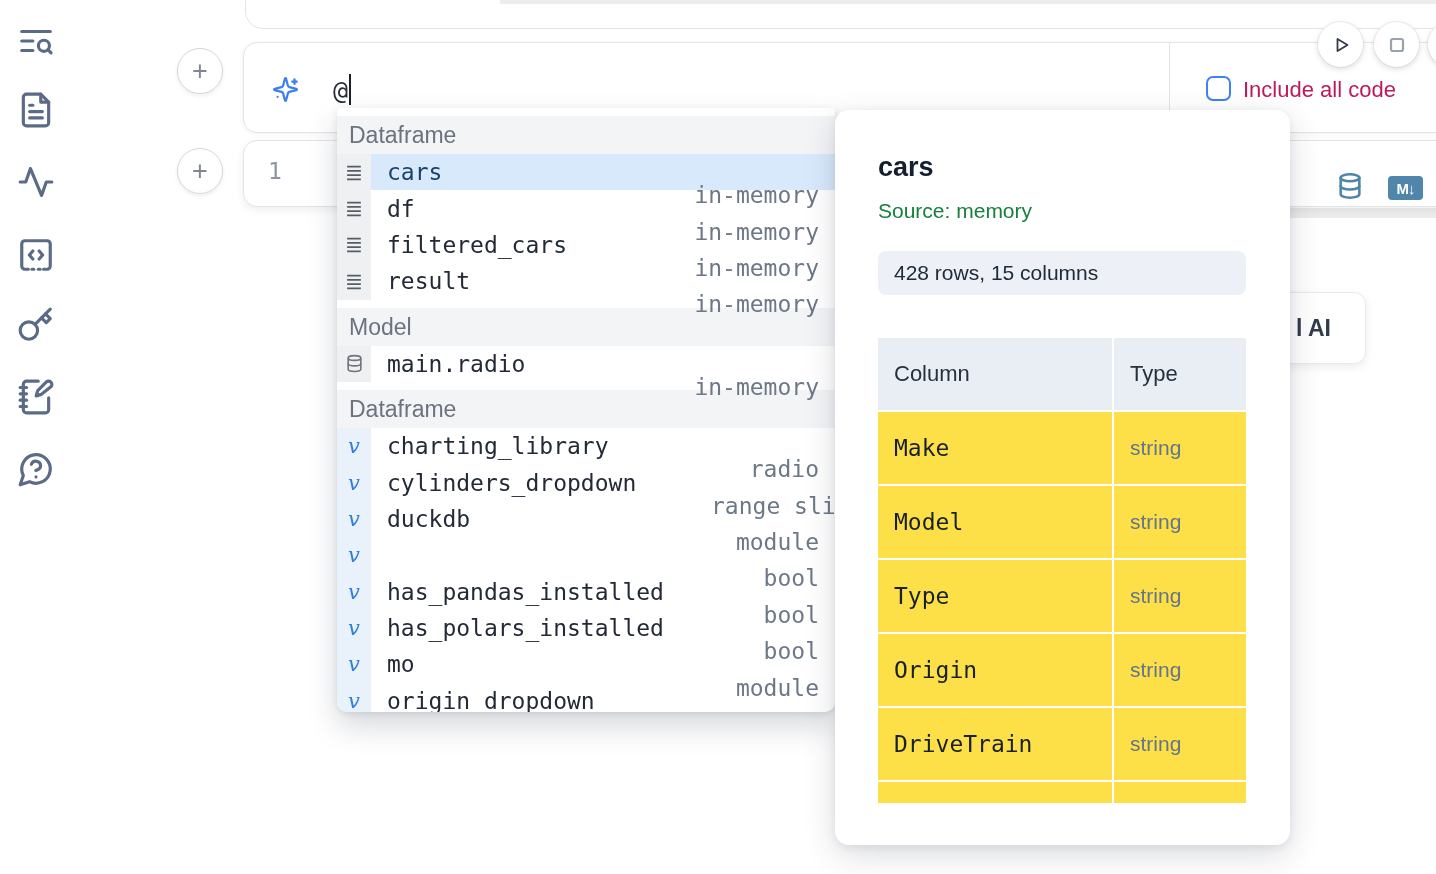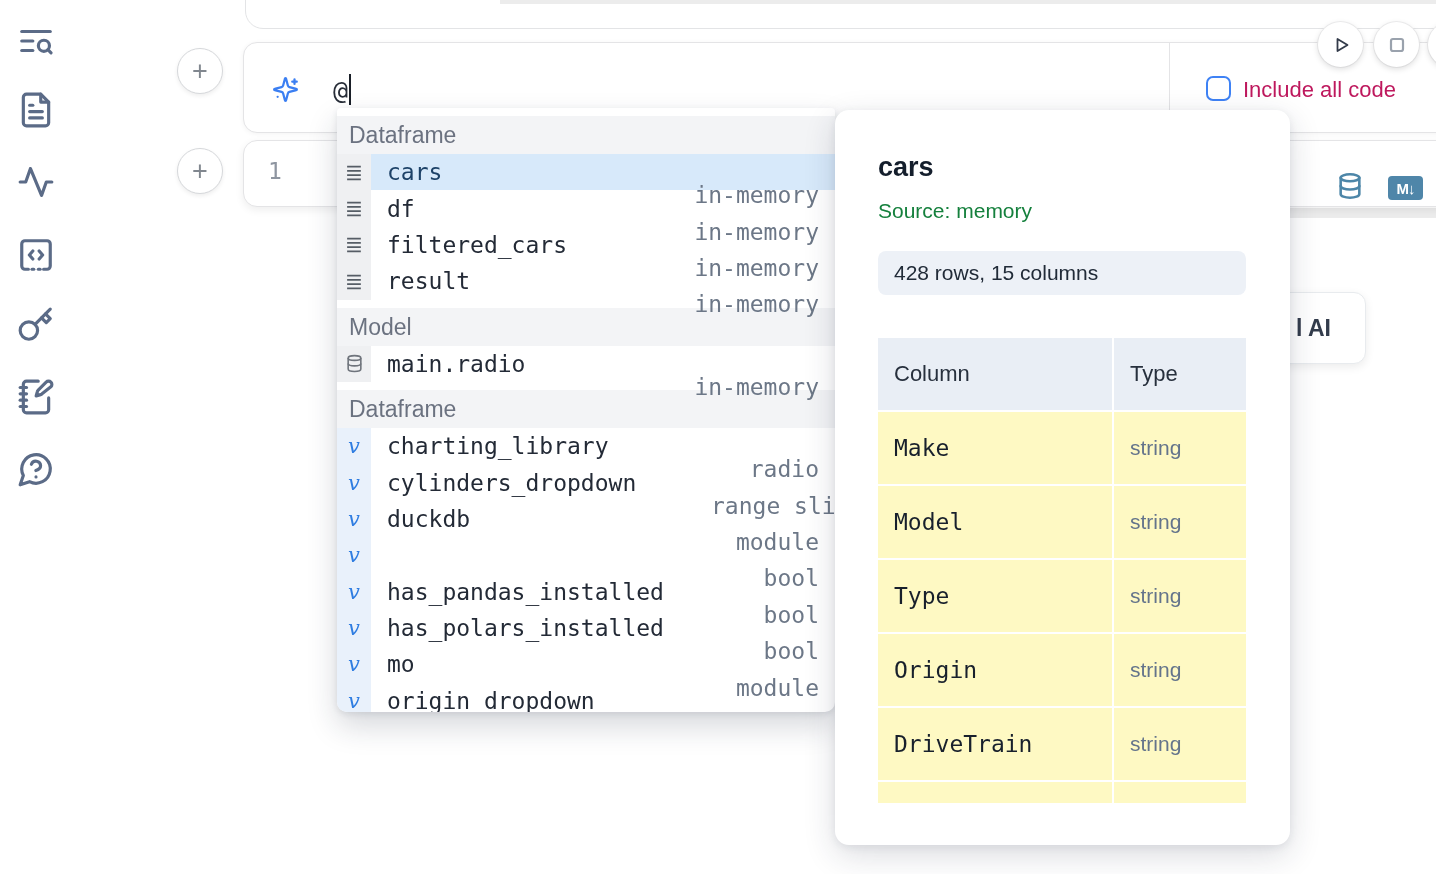--- a/index.html
+++ b/index.html
@@ -82,21 +82,21 @@
          box-shadow:0 10px 32px rgba(30,40,60,.16),0 2px 8px rgba(30,40,60,.08);
          z-index:6;box-sizing:border-box;padding:42px 44px 0 43px;}
   .panel-title{font-size:27px;font-weight:bold;color:#141e2c;}
   .panel-source{margin-top:16px;font-size:21px;color:#15803d;}
   .shape-badge{margin-top:28px;width:368px;height:44px;background:#edf1f7;border-radius:8px;
                font-size:21px;color:#212b38;line-height:44px;padding-left:16px;box-sizing:border-box;}
   .schema{margin-top:43px;width:368px;height:465px;overflow:hidden;}
   .schema-grid{display:grid;grid-template-columns:234px 132px;gap:2px;}
   .sc-cell{height:72px;display:flex;align-items:center;padding-left:16px;box-sizing:border-box;}
   .sc-head{background:#e9eef5;font-size:22px;color:#27303d;}
-  .sc-body{background:#fef9c3;}
+  .sc-body{background:#fde047;}
   .sc-name{font-family:"DejaVu Sans Mono",monospace;font-size:23px;color:#18202c;}
   .sc-type{font-size:21px;color:#64748b;text-align:right;}
 </style>
 </head>
 <body>
 
 <div class="abs sidebar">
   <span class="side-icon" style="top:22px">
     <svg viewBox="0 0 24 24" fill="none" stroke="currentColor" stroke-width="2" stroke-linecap="round" stroke-linejoin="round">
         <path d="M21 6H3"></path>

